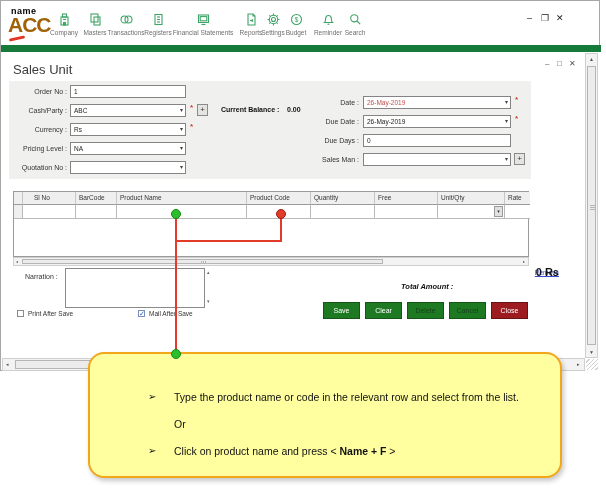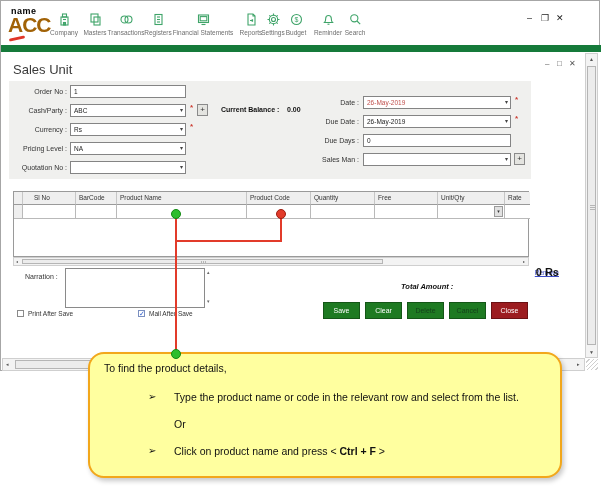--- a/index.html
+++ b/index.html
@@ -298,26 +298,25 @@
     <div class="btn disabled" style="left:448px;">Cancel</div>
     <div class="btn close" style="left:490px;">Close</div>
   </div>
 
   <div class="ann-line" style="left:175px;top:214px;width:2px;height:140px;"></div>
   <div class="ann-line" style="left:280px;top:215px;width:2px;height:27px;"></div>
   <div class="ann-line" style="left:176px;top:240px;width:106px;height:2px;"></div>
   <div class="dot red" style="left:276px;top:209px;"></div>
 
   <div class="callout">
-    <div class="c-text" style="left:14px;top:8px;">To find the product details,</div>
     <span class="c-bullet" style="left:58px;top:37px;">➢</span>
     <div class="c-text" style="left:84px;top:37px;">Type the product name or code in the relevant row and select from the list.</div>
     <div class="c-text" style="left:84px;top:64px;">Or</div>
     <span class="c-bullet" style="left:58px;top:91px;">➢</span>
     <div class="c-text" style="left:84px;top:91px;">
-      <span> Click on product name and press &lt; </span><span style="font-weight:bold;">Ctrl + F</span><span> &gt;</span>
+      <span> Click on product name and press &lt; </span><span style="font-weight:bold;">Name + F</span><span> &gt;</span>
     </div>
   </div>
 
   <div class="dot green" style="left:171px;top:209px;"></div>
   <div class="dot green" style="left:171px;top:349px;"></div>
 
 </div>
 
 </body></html>

